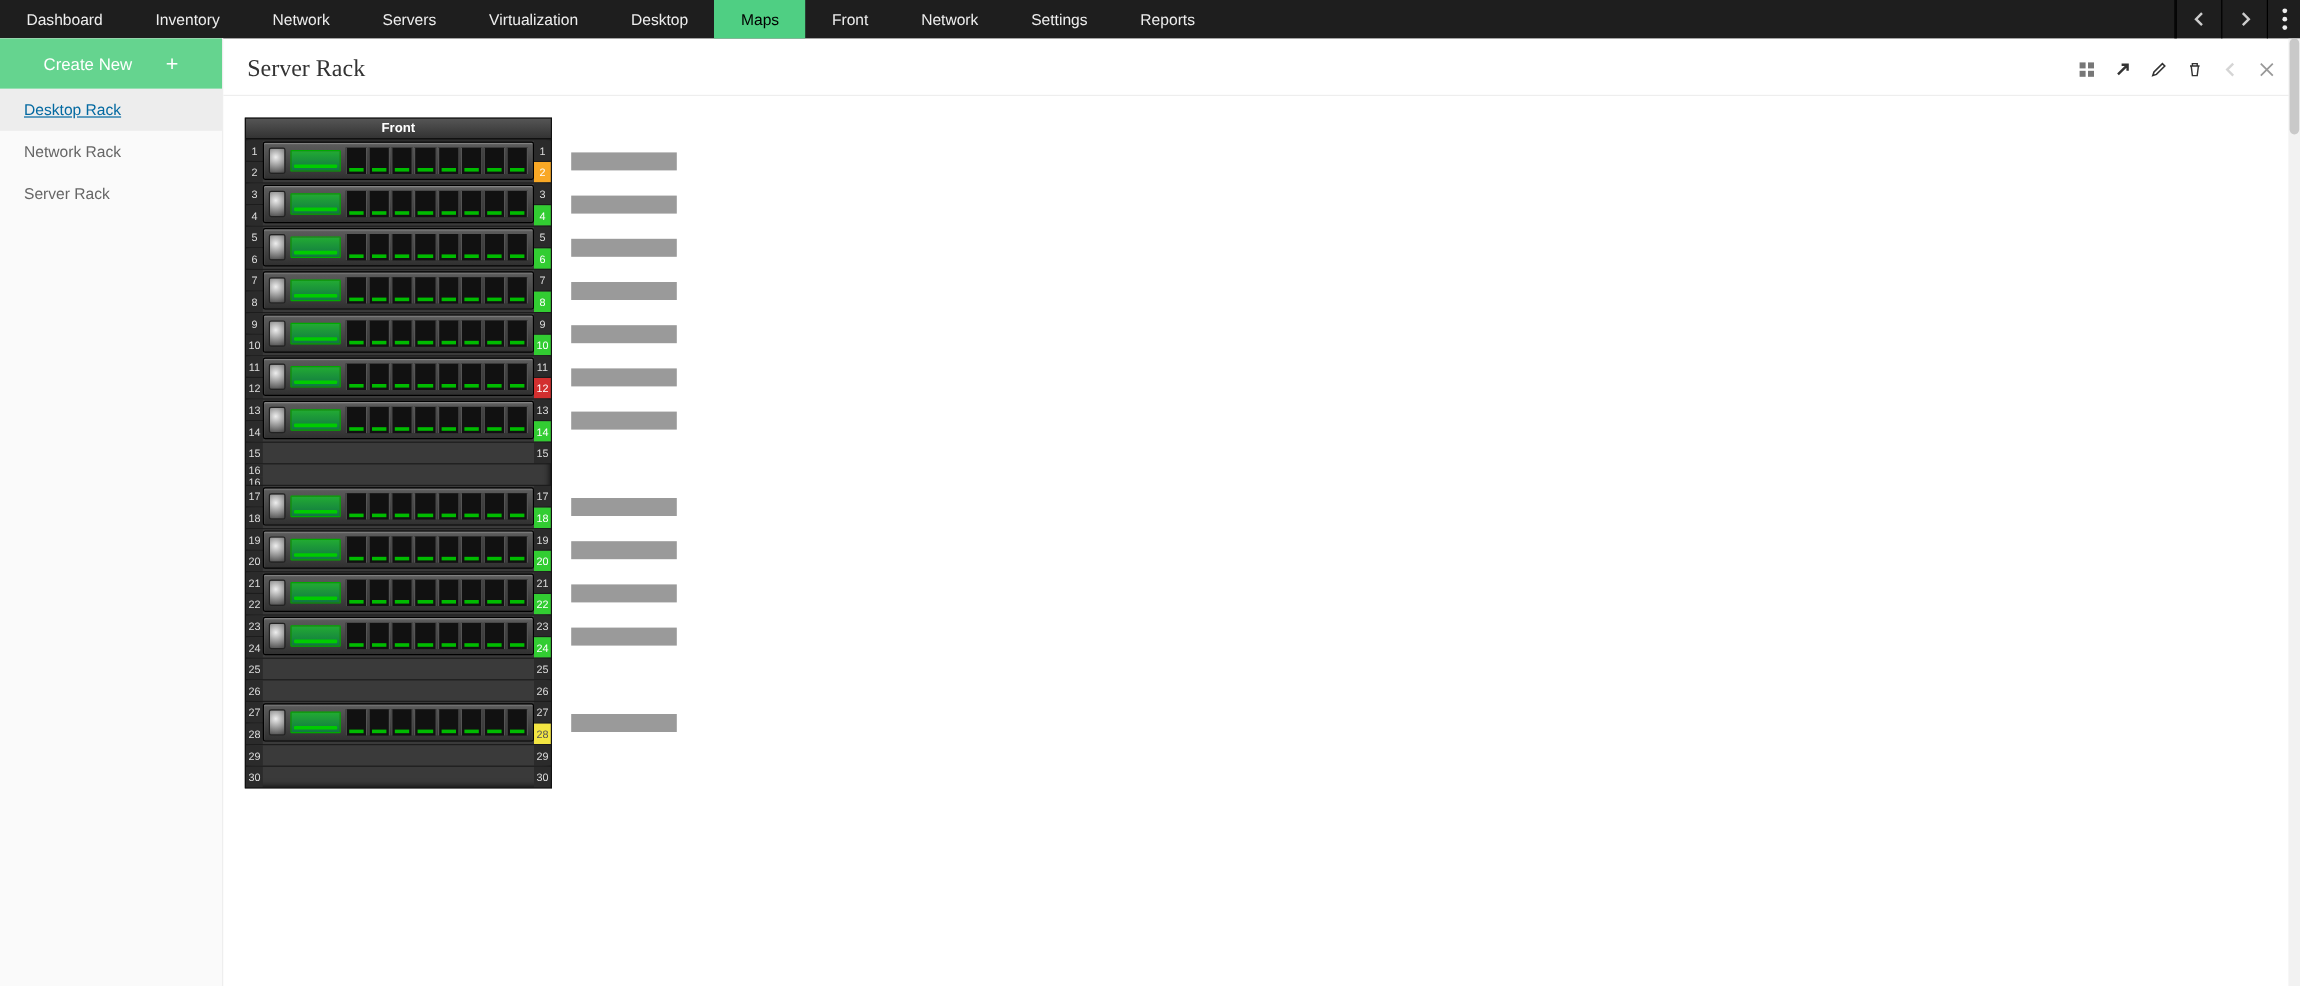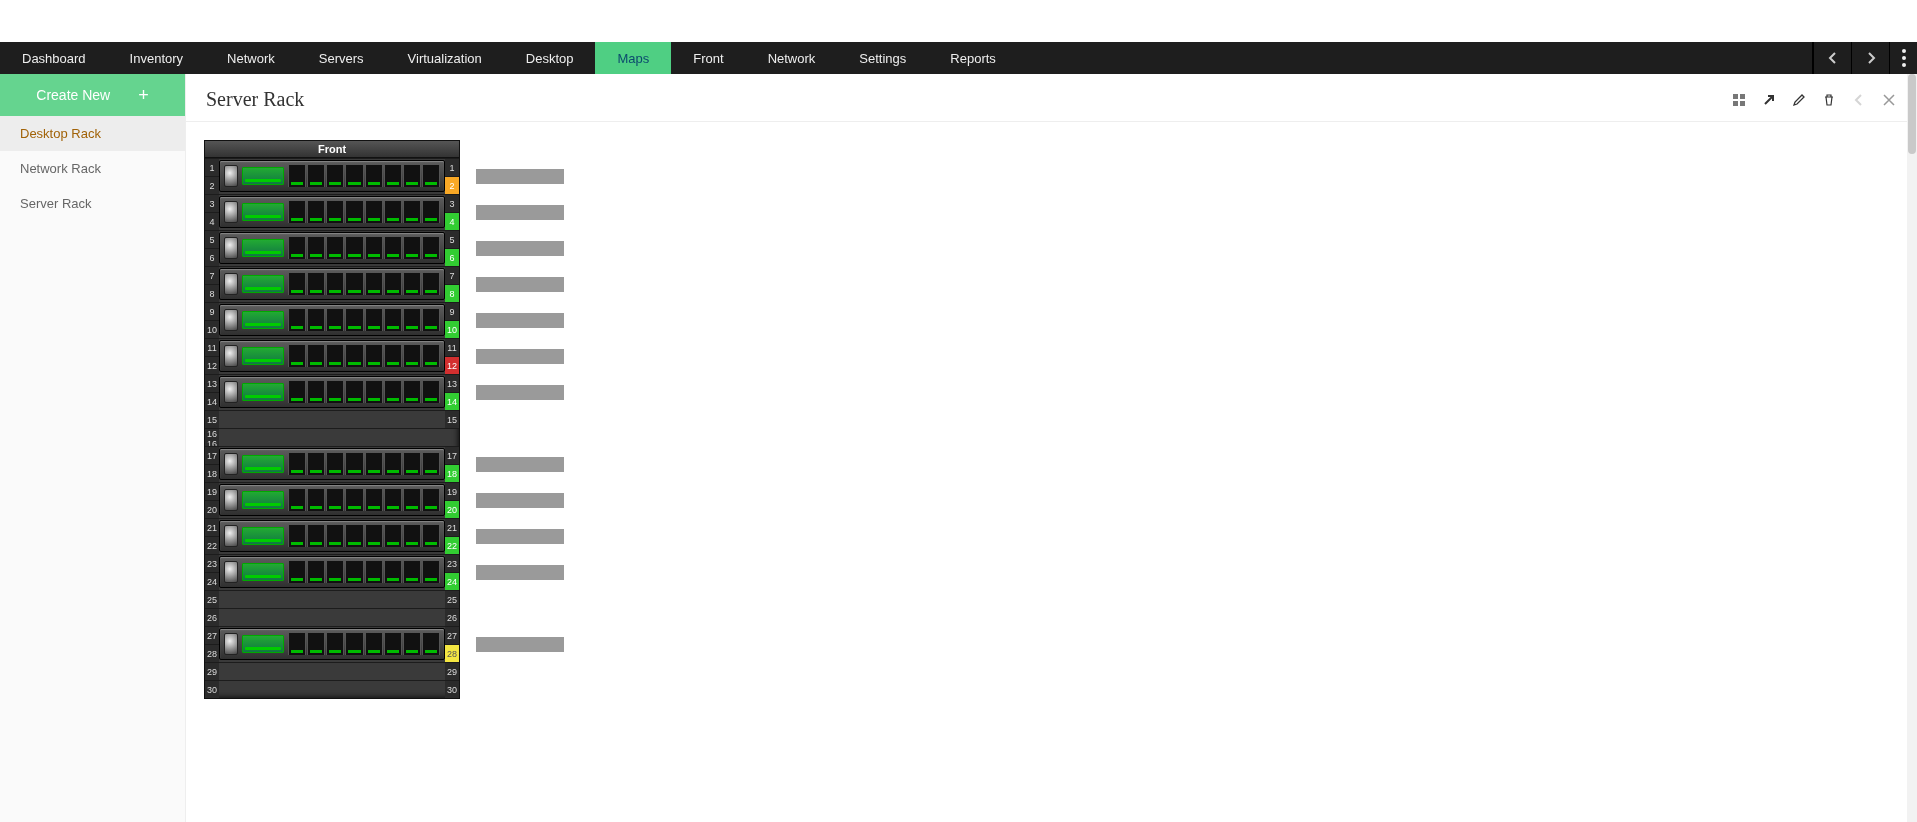--- a/index.html
+++ b/index.html
@@ -1,32 +1,32 @@
 <!DOCTYPE html>
 <html><head>
 <meta charset="utf-8">
 <style>
   html,body{margin:0;padding:0;font-family:"Segoe UI","Helvetica Neue",Arial,sans-serif;font-size:13px;color:#333;background:#fff;height:100%;}
   *{box-sizing:border-box;}
   
-  .topnav{background:#1e1e1e;height:32px;display:flex;align-items:stretch;color:#eee;margin-top:42px;}
+  .topnav{background:#1e1e1e;height:32px;display:flex;align-items:stretch;color:#eee;}
   .topnav .tab{padding:0 22px;display:flex;align-items:center;cursor:pointer;font-size:13px;}
-  .topnav .tab.active{background:#4fcf83;color:#0c4a6e;}
+  .topnav .tab.active{background:#4fcf83;color:#000000;}
   .topnav .spacer{flex:1;}
   .nav-arrows{display:flex;align-items:stretch;border-left:1px solid #000;}
   .nav-arrows .ab{width:38px;display:flex;align-items:center;justify-content:center;cursor:pointer;color:#ccc;font-size:16px;border-left:1px solid #000;}
   .kebab{width:28px;display:flex;flex-direction:column;align-items:center;justify-content:center;gap:3px;cursor:pointer;border-left:1px solid #000;}
   .kebab span{width:4px;height:4px;border-radius:50%;background:#eee;display:block;}
   
   .body{display:flex;height:calc(100% - 32px);}
   .sidebar{width:186px;background:#fafafa;border-right:1px solid #eee;display:flex;flex-direction:column;flex:none;}
   .create{background:#65d48f;color:#fff;height:42px;display:flex;align-items:center;justify-content:center;gap:28px;cursor:pointer;font-size:14px;}
   .plus{font-size:18px;line-height:1;font-weight:300;}
   .side-item{padding:10px 20px;color:#666;cursor:pointer;}
-  .side-item.active{background:#ededed;color:#a16207;}
+  .side-item.active{background:#ededed;color:#0369a1;text-decoration:underline;}
   .main{flex:1;overflow:auto;position:relative;}
   .page-head{padding:14px 20px 10px;border-bottom:1px solid #eee;display:flex;align-items:center;}
   .page-title{font-size:20px;font-weight:400;color:#333;font-family:Georgia,serif;}
   .head-tools{margin-left:auto;display:flex;align-items:center;gap:14px;color:#777;}
   .tool{width:16px;height:16px;display:flex;align-items:center;justify-content:center;cursor:pointer;color:#555;}
   .tool.disabled{opacity:.35;cursor:default;}
   svg{display:block;}
   
   .canvas{padding:18px;display:flex;gap:16px;align-items:flex-start;}
   .rack-wrap{background:#3a3a3a;border:1px solid #111;width:256px;box-shadow:inset 0 0 6px #000;}

